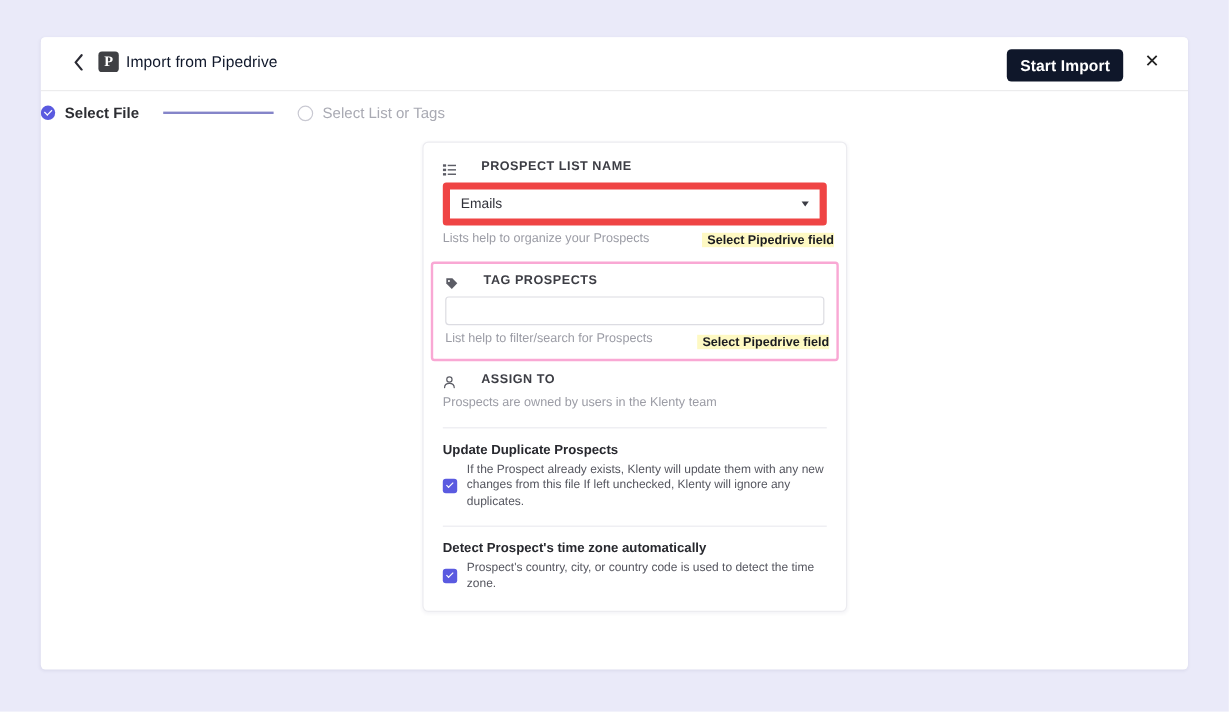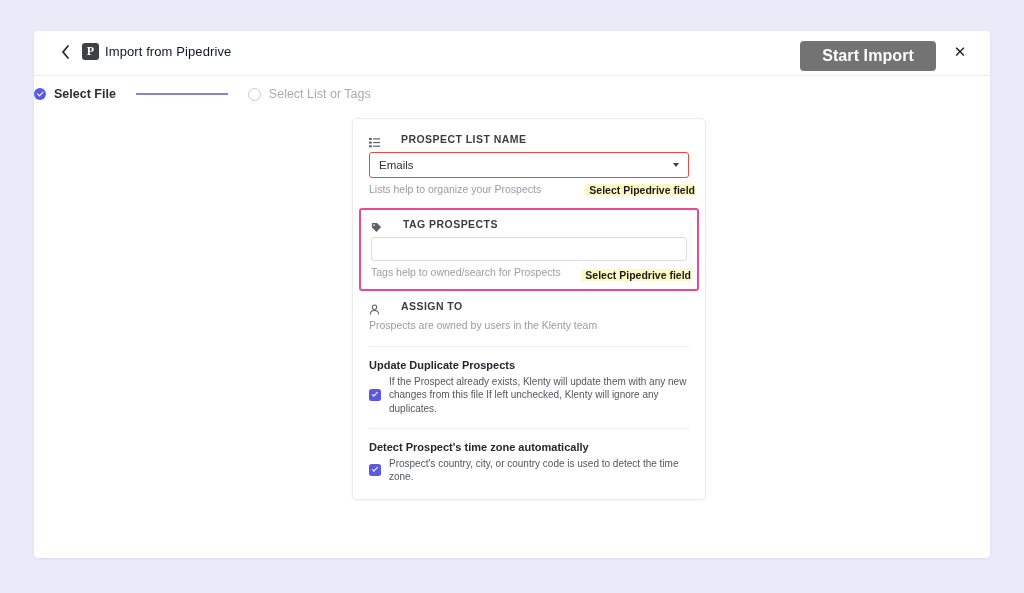--- a/index.html
+++ b/index.html
@@ -67,27 +67,27 @@
     left: 71px;
     top: 13px;
     font-size: 13px;
     color: #0f172a;
     letter-spacing: .1px;
   }
   .start-import-btn {
     position: absolute;
     right: 54px;
     top: 10px;
-    background: #737373;
+    background: #0f172a;
     color: #ffffff;
-    font-size: 16px;
+    font-size: 13px;
     font-weight: bold;
     border: none;
     border-radius: 4px;
-    padding: 6px 22px;
+    padding: 6px 11px;
     cursor: pointer;
     letter-spacing: .1px;
     font-family: "Liberation Sans", sans-serif;
   }
   .close-btn {
     position: absolute;
     right: 22px;
     top: 13px;
     width: 16px;
     height: 16px;
@@ -161,21 +161,21 @@
     width: 320px;
     background: #ffffff;
     border: 1px solid #ececf0;
     border-radius: 5px;
     box-shadow: 0 1px 3px rgba(40,40,90,.05);
     padding: 14px 16px 16px 16px;
   }
 
   .section { position: relative; }
   .section.tag-highlight {
-    border: 2px solid #ec4899;
+    border: 2px solid #f9a8d4;
     border-radius: 3px;
     margin: 0 -10px;
     padding: 8px 10px 9px 10px;
   }
 
   .section-head {
     display: flex;
     align-items: center;
     gap: 6px;
     margin-bottom: 7px;
@@ -184,21 +184,21 @@
     font-size: 10.5px;
     font-weight: bold;
     color: #3c3d44;
     letter-spacing: .45px;
     margin-left: 15px;
   }
   .sec-icon { width: 11px; height: 11px; display: block; color: #5c5d66; }
 
   .select-box {
     height: 24px;
-    border: 1px solid #ef4444;
+    border: 6px solid #ef4444;
     border-radius: 3px;
     background: #fff;
     display: flex;
     align-items: center;
     padding: 0 9px;
     position: relative;
     cursor: pointer;
   }
   .select-value {
     font-size: 11.5px;
@@ -364,21 +364,21 @@
         <span class="sec-icon">
           <svg viewBox="0 0 12 12" width="11" height="11" aria-hidden="true">
             <path d="M1 1 H6.5 L11 5.5 L6 10.8 L1 5.8 Z" fill="currentColor"></path>
             <circle cx="3.4" cy="3.4" r="0.95" fill="#ffffff"></circle>
           </svg>
         </span>
         <span class="section-title">TAG PROSPECTS</span>
       </div>
       <input class="text-input" type="text" placeholder="" style="">
       <div class="hint-row">
-        <span class="hint">Tags help to owned/search for Prospects</span>
+        <span class="hint">List help to filter/search for Prospects</span>
         <span class="overlay-field">Select Pipedrive field</span>
       </div>
     </div>
 
     <div class="spacer-8"></div>
 
     <div class="section">
       <div class="section-head">
         <span class="sec-icon">
           <svg viewBox="0 0 12 12" width="11" height="11" fill="none" aria-hidden="true">

